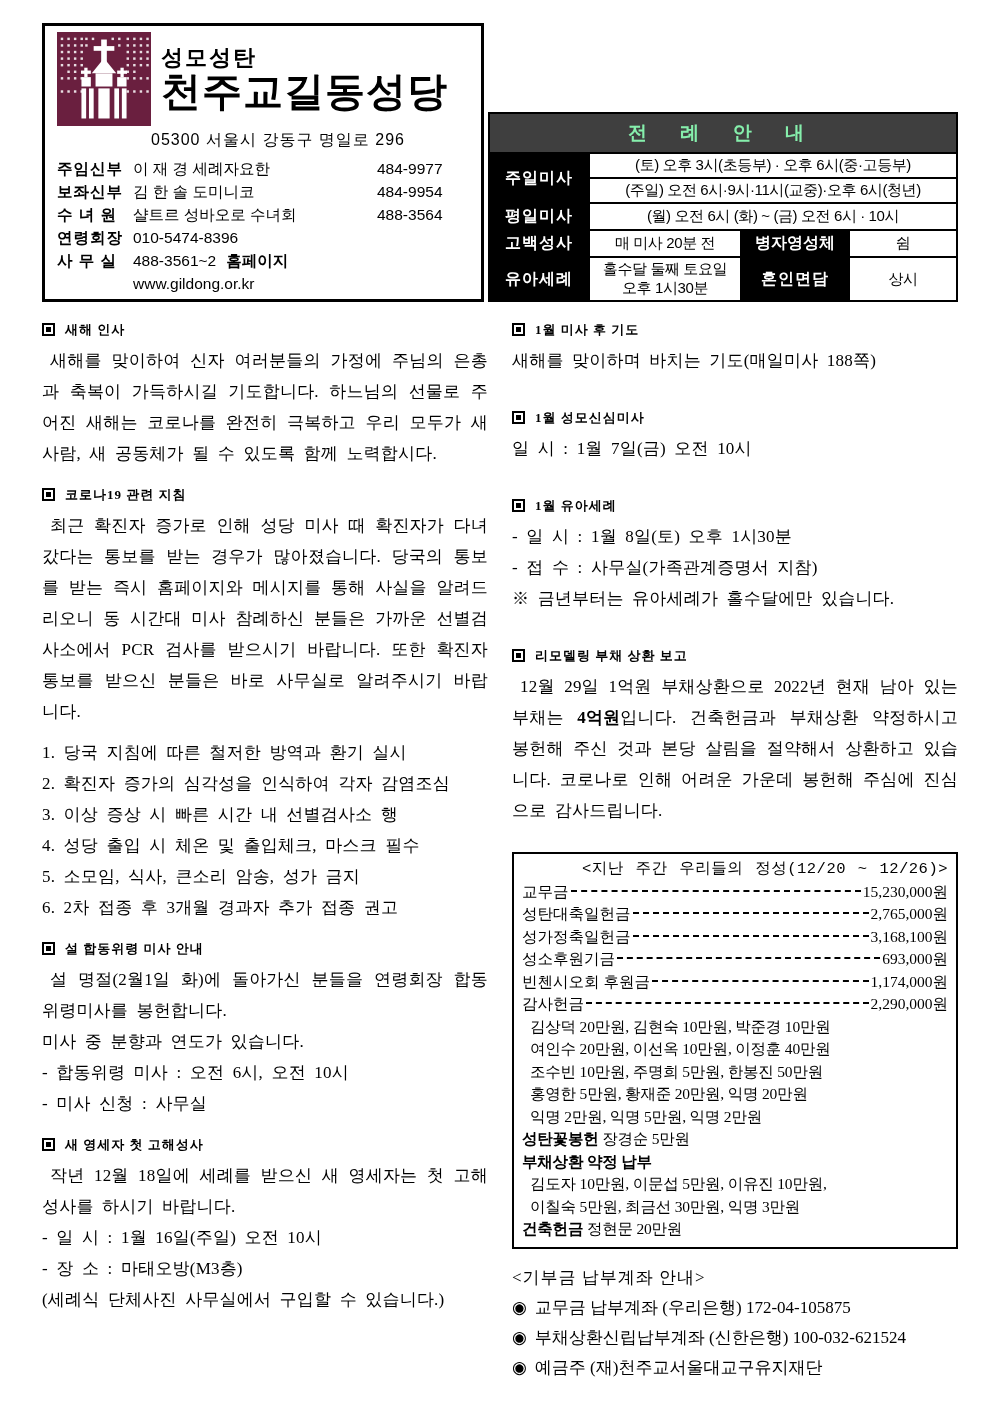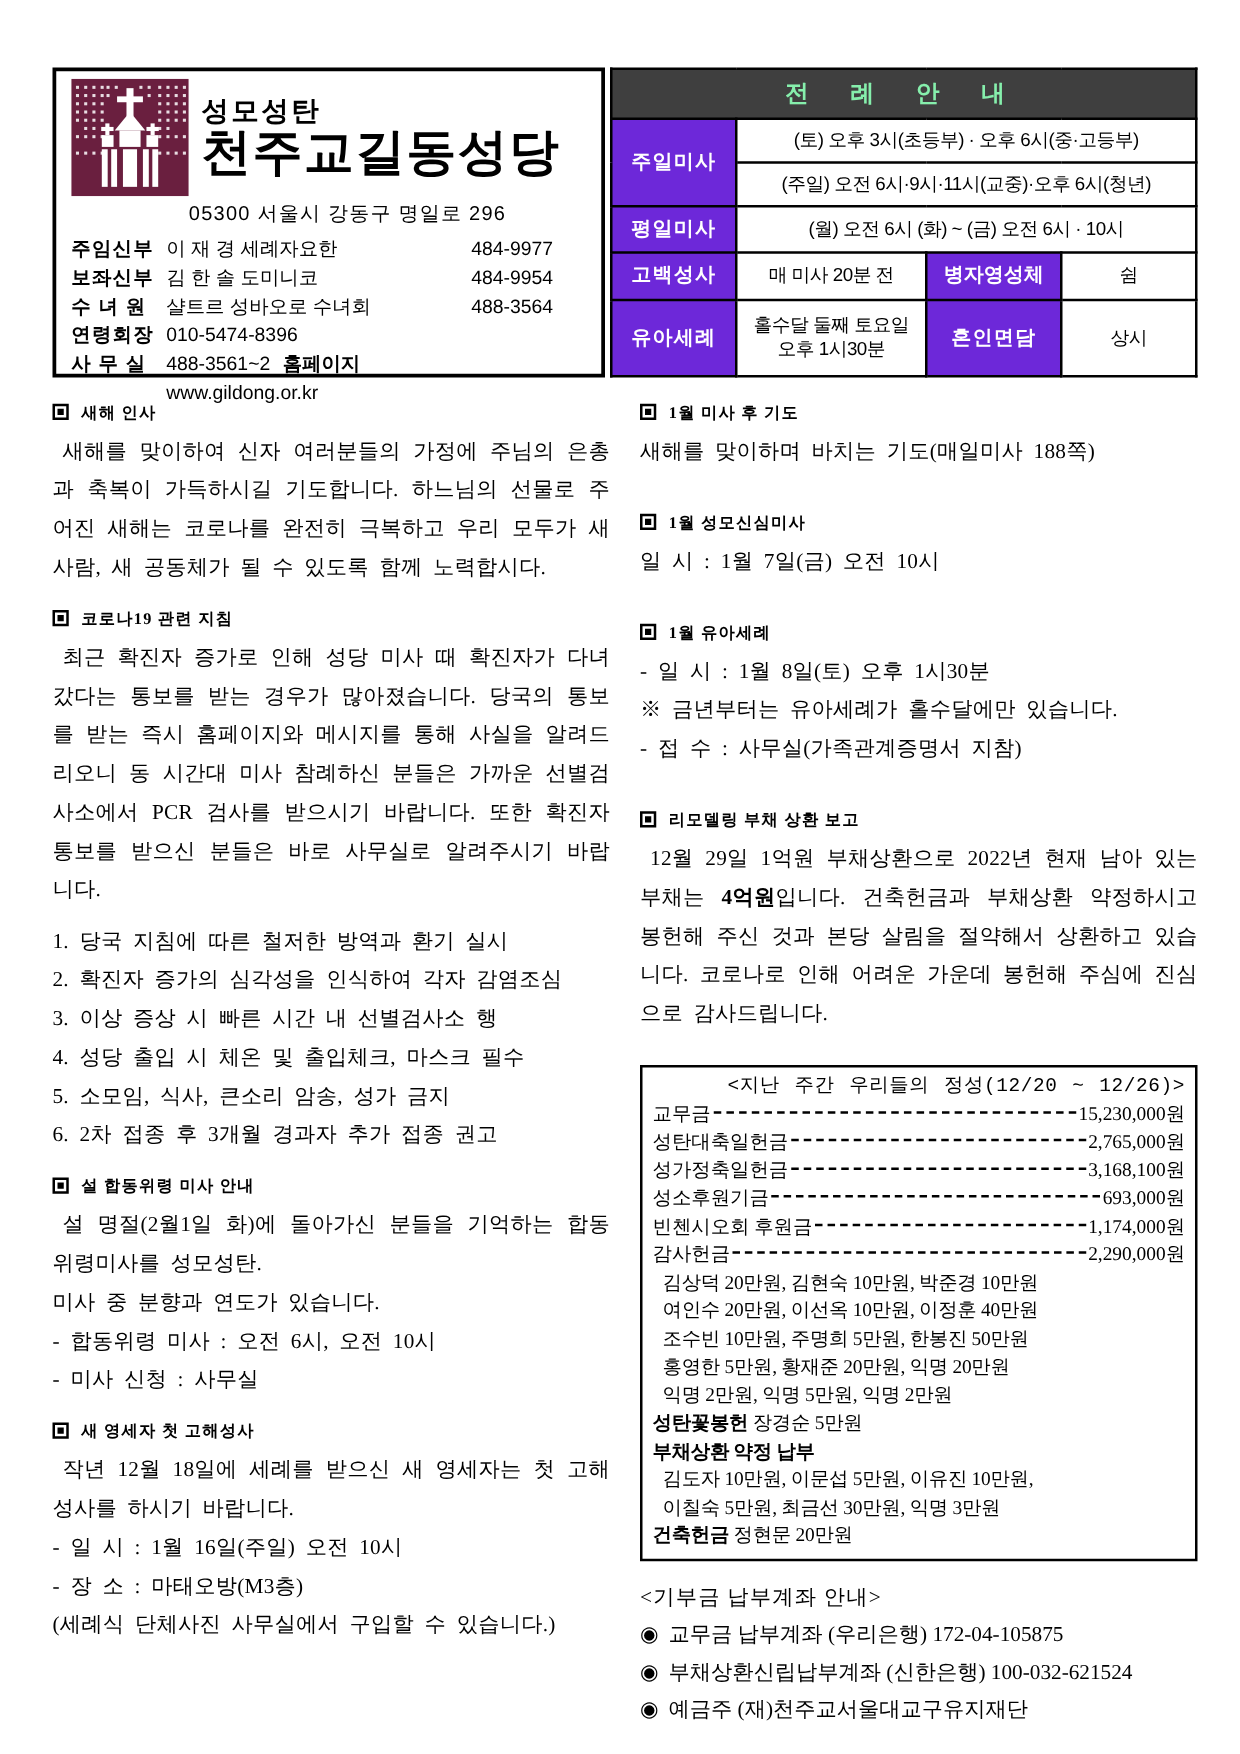--- a/index.html
+++ b/index.html
@@ -4,21 +4,21 @@
 <style>
   * { margin:0; padding:0; box-sizing:border-box; }
   html,body { background:#ffffff; }
   .page {
     position:relative; width:992px; height:1403px; margin:0 auto;
     background:#ffffff; color:#000;
     font-family:"Liberation Serif","DejaVu Serif",serif;
     padding:54px 34px 0 42px; overflow:hidden;
   }
   
-  .header-row { display:flex; gap:4px; height:248px; }
+  .header-row { display:flex; gap:4px; height:248px;align-items:flex-end; }
   .church-box {
     width:442px; border:3px solid #000; padding:6px 12px 4px 12px;
     font-family:"Liberation Sans","DejaVu Sans",sans-serif; flex:none;
   }
   .logo-row { display:flex; align-items:center; gap:10px; }
   .logo-sq { width:94px; height:94px; flex:none; }
   .logo-titles { display:flex; flex-direction:column; line-height:1.05; }
   .logo-top { font-size:22px; font-weight:bold; letter-spacing:2px; }
   .logo-main { font-size:40px; font-weight:bold; letter-spacing:1px; }
   .address { text-align:center; font-size:16px; margin:4px 0 6px 30px; letter-spacing:1px; }
@@ -26,21 +26,21 @@
   .contact-label { font-weight:bold; width:76px; flex:none; letter-spacing:1px; }
   .contact-value { flex:1; }
   .contact-phone { width:92px; flex:none; }
   .contact-extra-label { font-weight:bold; margin:0 6px 0 10px; }
   
   .mass-table { border-collapse:collapse; flex:1; table-layout:fixed;
     font-family:"Liberation Sans","DejaVu Sans",sans-serif; }
   .mass-table th, .mass-table td { border:2px solid #000; padding:2px 4px; }
   .tbl-title { background:#3f3f3f; color:#86efac; font-size:19px; font-weight:bold;
     letter-spacing:14px; text-align:center; height:40px; }
-  .lbl { background:#6d28d9; color:#fff; font-weight:bold; text-align:center;
+  .lbl { background:#000000; color:#fff; font-weight:bold; text-align:center;
     font-size:16px; letter-spacing:1px; }
   .val { text-align:center; font-size:15px; letter-spacing:-0.4px; }
   
   .content { display:flex; gap:24px; margin-top:12px; }
   .col { width:446px; flex:none; }
   .section { margin-bottom:10px; }
   .col-right .section { margin-bottom:26px; }
   .sec-h { display:flex; align-items:center; gap:10px; font-weight:bold;
     font-size:13px; line-height:31px; letter-spacing:1px; }
   .bullet-sq { width:13px; height:13px; border:2px solid #000; position:relative; flex:none; }
@@ -218,21 +218,21 @@
           <div class="bodyline"><span>3. 이상 증상 시 빠른 시간 내 선별검사소 행</span></div>
           <div class="bodyline"><span>4. 성당 출입 시 체온 및 출입체크, 마스크 필수</span></div>
           <div class="bodyline"><span>5. 소모임, 식사, 큰소리 암송, 성가 금지</span></div>
           <div class="bodyline"><span>6. 2차 접종 후 3개월 경과자 추가 접종 권고</span></div>
         </div>
         <div class="section">
           <div class="sec-h">
             <span class="bullet-sq"></span>
             <span>설 합동위령 미사 안내</span>
           </div>
-          <div class="bodyline para"><span>설 명절(2월1일 화)에 돌아가신 분들을 기억하는 합동 위령미사를 성모성탄.</span></div>
+          <div class="bodyline para"><span>설 명절(2월1일 화)에 돌아가신 분들을 연령회장 합동 위령미사를 봉헌합니다.</span></div>
           <div class="bodyline"><span>미사 중 분향과 연도가 있습니다.</span></div>
           <div class="bodyline"><span>- 합동위령 미사 : 오전 6시, 오전 10시</span></div>
           <div class="bodyline"><span>- 미사 신청 : 사무실</span></div>
         </div>
         <div class="section">
           <div class="sec-h">
             <span class="bullet-sq"></span>
             <span>새 영세자 첫 고해성사</span>
           </div>
           <div class="bodyline para"><span>작년 12월 18일에 세례를 받으신 새 영세자는 첫 고해성사를 하시기 바랍니다.</span></div>
@@ -257,22 +257,22 @@
               <span>1월 성모신심미사</span>
             </div>
             <div class="bodyline"><span>일 시 : 1월 7일(금) 오전 10시</span></div>
           </div>
           <div class="section">
             <div class="sec-h">
               <span class="bullet-sq"></span>
               <span>1월 유아세례</span>
             </div>
             <div class="bodyline"><span>- 일 시 : 1월 8일(토) 오후 1시30분</span></div>
+            <div class="bodyline"><span>- 접 수 : 사무실(가족관계증명서 지참)</span></div>
             <div class="bodyline"><span>※ 금년부터는 유아세례가 홀수달에만 있습니다.</span></div>
-            <div class="bodyline"><span>- 접 수 : 사무실(가족관계증명서 지참)</span></div>
           </div>
           <div class="section">
             <div class="sec-h">
               <span class="bullet-sq"></span>
               <span>리모델링 부채 상환 보고</span>
             </div>
             <div class="bodyline para"><span>12월 29일 1억원 부채상환으로 2022년 현재 남아 있는 부채는 </span><span class="b">4억원</span><span>입니다. 건축헌금과 부채상환 약정하시고 봉헌해 주신 것과 본당 살림을 절약해서 상환하고 있습니다. 코로나로 인해 어려운 가운데 봉헌해 주심에 진심으로 감사드립니다.</span></div>
           </div>
         </div>
 

